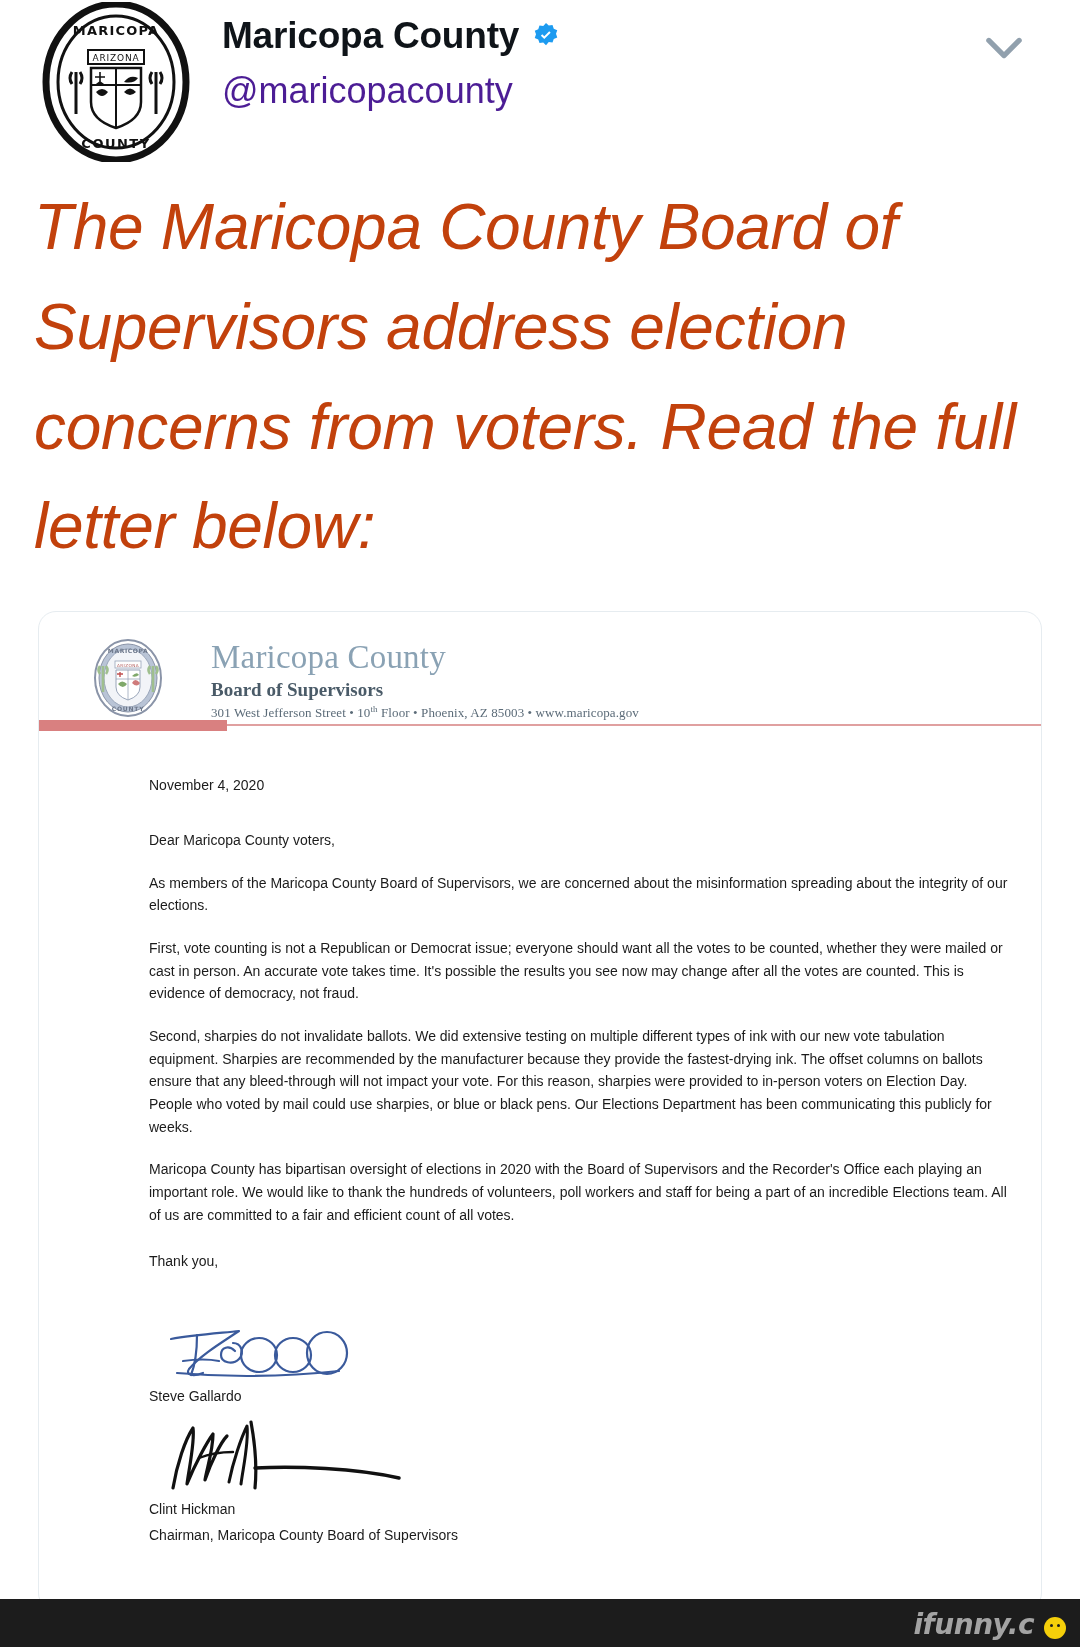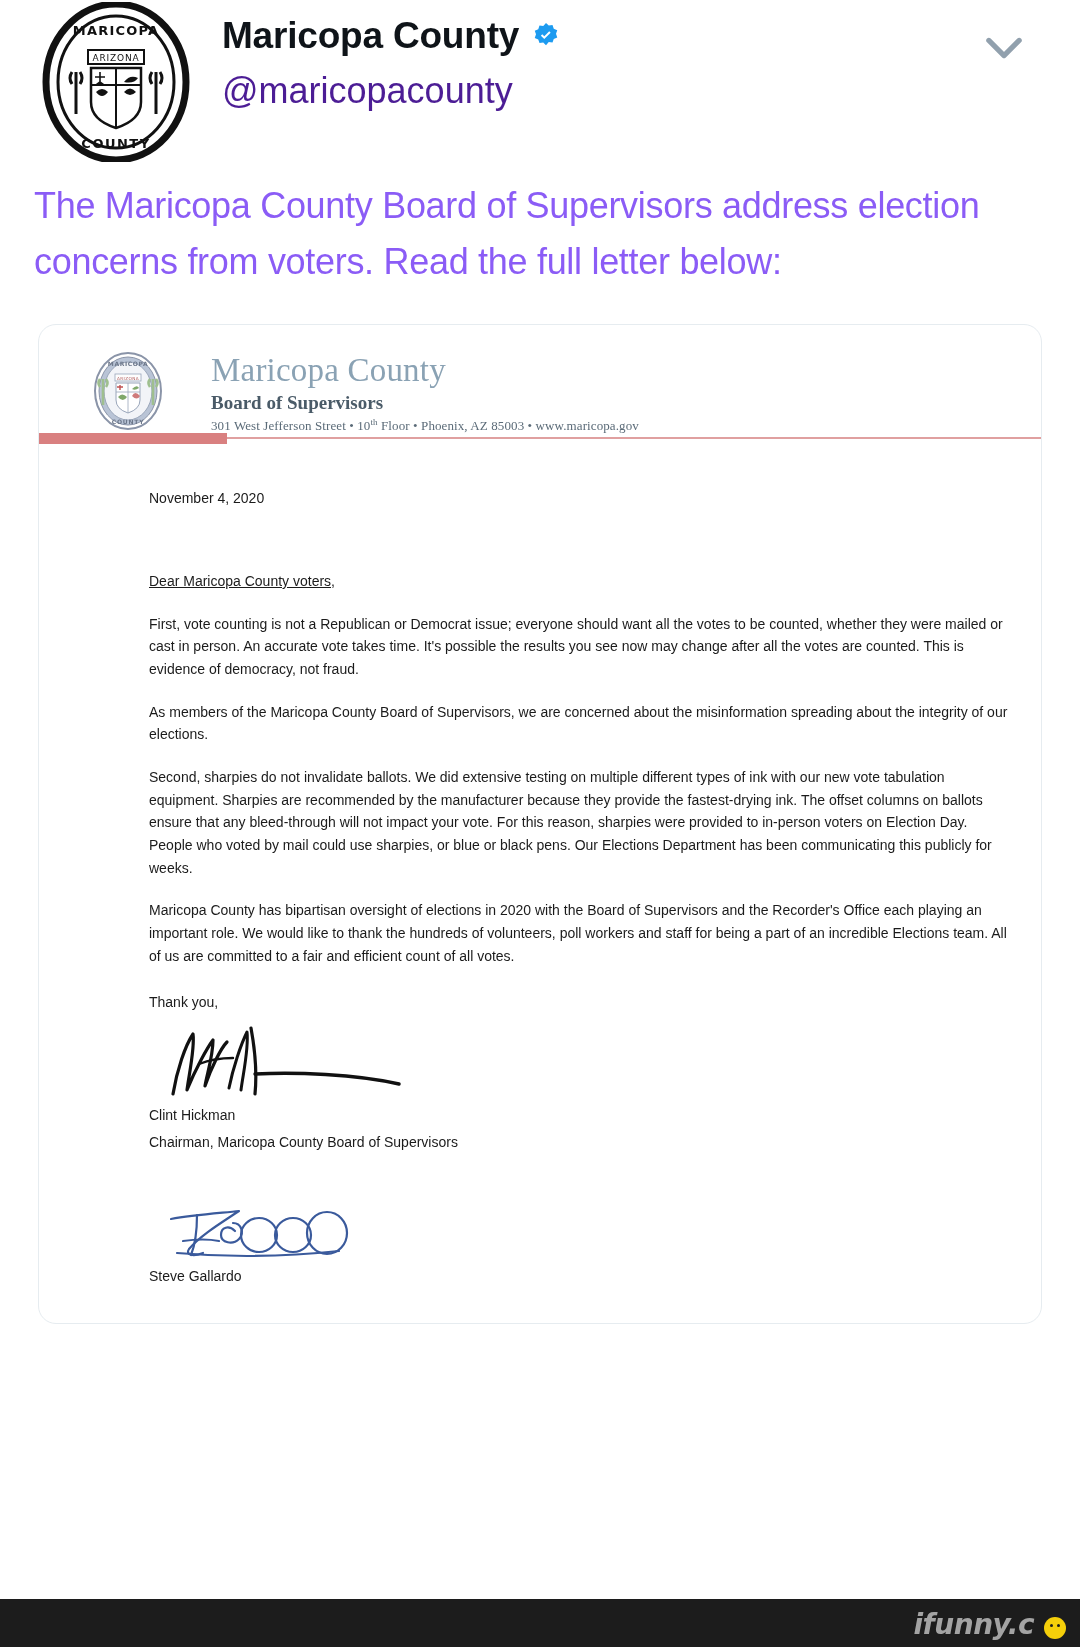--- a/index.html
+++ b/index.html
@@ -61,24 +61,25 @@
     flex: 0 0 auto;
     margin-top: 14px;
     margin-right: 26px;
     cursor: pointer;
   }
   .chevron-btn svg { display: block; }
 
   
   .tweet-text {
     padding: 28px 30px 0 34px;
-    font-size: 36px;
+    font-size: 64px;
     line-height: 1.56;
-    color: #8b5cf6;
+    color: #c2410c;
     letter-spacing: -0.3px;
+    font-style: italic;
   }
 
   
   .card {
     margin: 34px 38px 0 38px;
     border: 1px solid #e6ecf0;
     border-radius: 18px;
     background: #ffffff;
     overflow: hidden;
     box-sizing: border-box;
@@ -151,21 +152,21 @@
   }
 
   .letter-body {
     padding: 0 32px 0 110px;
     font-family: "Liberation Sans", sans-serif;
     font-size: 14px;
     color: #1b1b1b;
     line-height: 1.62;
   }
   .date { margin-top: 44px; }
-  .salutation { margin-top: 60px; text-decoration: underline; }
+  .salutation { margin-top: 32px; }
   .para { margin-top: 20px; text-align: left; }
   .thankyou { margin-top: 24px; }
 
   .sig-block { margin-top: 4px; }
   .sig-img { height: 84px; margin-left: 6px; }
   .sig-img svg { display: block; }
   .sig-name { margin-top: 2px; }
   .sig-role { margin-top: 4px; }
   .sig-block.second { margin-top: 44px; }
   .sig-img2 { height: 66px; margin-left: 14px; }
@@ -292,61 +293,61 @@
 
   <div class="rules">
     <div class="rule-thin"></div>
     <div class="rule-thick"></div>
   </div>
 
   <div class="letter-body">
     <div class="date">November 4, 2020</div>
     <div class="salutation">Dear Maricopa County voters,</div>
 
+    <p class="para">As members of the Maricopa County Board of Supervisors, we are concerned about the misinformation spreading about the integrity of our elections.</p>
     <p class="para">First, vote counting is not a Republican or Democrat issue; everyone should want all the votes to be counted, whether they were mailed or cast in person.  An accurate vote takes time.  It's possible the results you see now may change after all the votes are counted.  This is evidence of democracy, not fraud.</p>
-    <p class="para">As members of the Maricopa County Board of Supervisors, we are concerned about the misinformation spreading about the integrity of our elections.</p>
     <p class="para">Second, sharpies do not invalidate ballots.  We did extensive testing on multiple different types of ink with our new vote tabulation equipment.  Sharpies are recommended by the manufacturer because they provide the fastest-drying ink.  The offset columns on ballots ensure that any bleed-through will not impact your vote.  For this reason, sharpies were provided to in-person voters on Election Day.  People who voted by mail could use sharpies, or blue or black pens.  Our Elections Department has been communicating this publicly for weeks.</p>
     <p class="para">Maricopa County has bipartisan oversight of elections in 2020 with the Board of Supervisors and the Recorder's Office each playing an important role.  We would like to thank the hundreds of volunteers, poll workers and staff for being a part of an incredible Elections team.  All of us are committed to a fair and efficient count of all votes.</p>
 
     <div class="thankyou">Thank you,</div>
-
-    <div class="sig-block">
-      <div class="sig-img">
-        <svg viewBox="0 0 320 84" width="320" height="84" aria-hidden="true">
-          <g fill="none" stroke="#111" stroke-linecap="round" stroke-linejoin="round">
-            <path d="M18 76 C22 52 30 28 38 16 C40 30 34 56 32 72 C40 52 52 30 58 22 C58 38 52 56 50 68 C56 50 66 30 72 24" stroke-width="3.2"></path>
-            <path d="M44 46 C54 42 66 40 78 40" stroke-width="2.4"></path>
-            <path d="M74 70 C78 50 86 26 92 14 C94 30 88 56 86 72" stroke-width="3"></path>
-            <path d="M96 10 C100 32 102 56 100 76" stroke-width="3.2"></path>
-            <path d="M100 56 C140 54 200 56 244 66" stroke-width="3.4"></path>
-          </g>
-        </svg>
-      </div>
-      <div class="sig-name">Clint Hickman</div>
-      <div class="sig-role">Chairman, Maricopa County Board of Supervisors</div>
-    </div>
 
     <div class="sig-block second">
       <div class="sig-img2">
         <svg viewBox="0 0 260 66" width="260" height="66" aria-hidden="true">
           <g fill="none" stroke="#3a5a9c" stroke-linecap="round" stroke-linejoin="round" stroke-width="2.2">
             <path d="M8 22 C30 18 58 16 76 14 C58 26 38 38 26 52 C22 58 30 60 40 56"></path>
             <path d="M34 18 C34 34 32 48 28 58"></path>
             <path d="M20 44 C34 42 46 42 56 44"></path>
             <path d="M72 34 C66 28 58 30 58 38 C58 46 70 48 76 42 C82 36 78 26 70 26"></path>
             <ellipse cx="96" cy="38" rx="18" ry="17"></ellipse>
             <ellipse cx="130" cy="38" rx="18" ry="17"></ellipse>
             <ellipse cx="164" cy="36" rx="20" ry="21"></ellipse>
             <path d="M14 56 C60 60 120 60 176 54"></path>
           </g>
         </svg>
       </div>
       <div class="sig-name">Steve Gallardo</div>
 
     </div>
+
+    <div class="sig-block">
+      <div class="sig-img">
+        <svg viewBox="0 0 320 84" width="320" height="84" aria-hidden="true">
+          <g fill="none" stroke="#111" stroke-linecap="round" stroke-linejoin="round">
+            <path d="M18 76 C22 52 30 28 38 16 C40 30 34 56 32 72 C40 52 52 30 58 22 C58 38 52 56 50 68 C56 50 66 30 72 24" stroke-width="3.2"></path>
+            <path d="M44 46 C54 42 66 40 78 40" stroke-width="2.4"></path>
+            <path d="M74 70 C78 50 86 26 92 14 C94 30 88 56 86 72" stroke-width="3"></path>
+            <path d="M96 10 C100 32 102 56 100 76" stroke-width="3.2"></path>
+            <path d="M100 56 C140 54 200 56 244 66" stroke-width="3.4"></path>
+          </g>
+        </svg>
+      </div>
+      <div class="sig-name">Clint Hickman</div>
+      <div class="sig-role">Chairman, Maricopa County Board of Supervisors</div>
+    </div>
   </div>
 </div>
 
 <div class="footer">
   <div class="ifunny">
     <span>ifunny.c</span>
     <span class="smile"></span>
   </div>
 </div>
 

